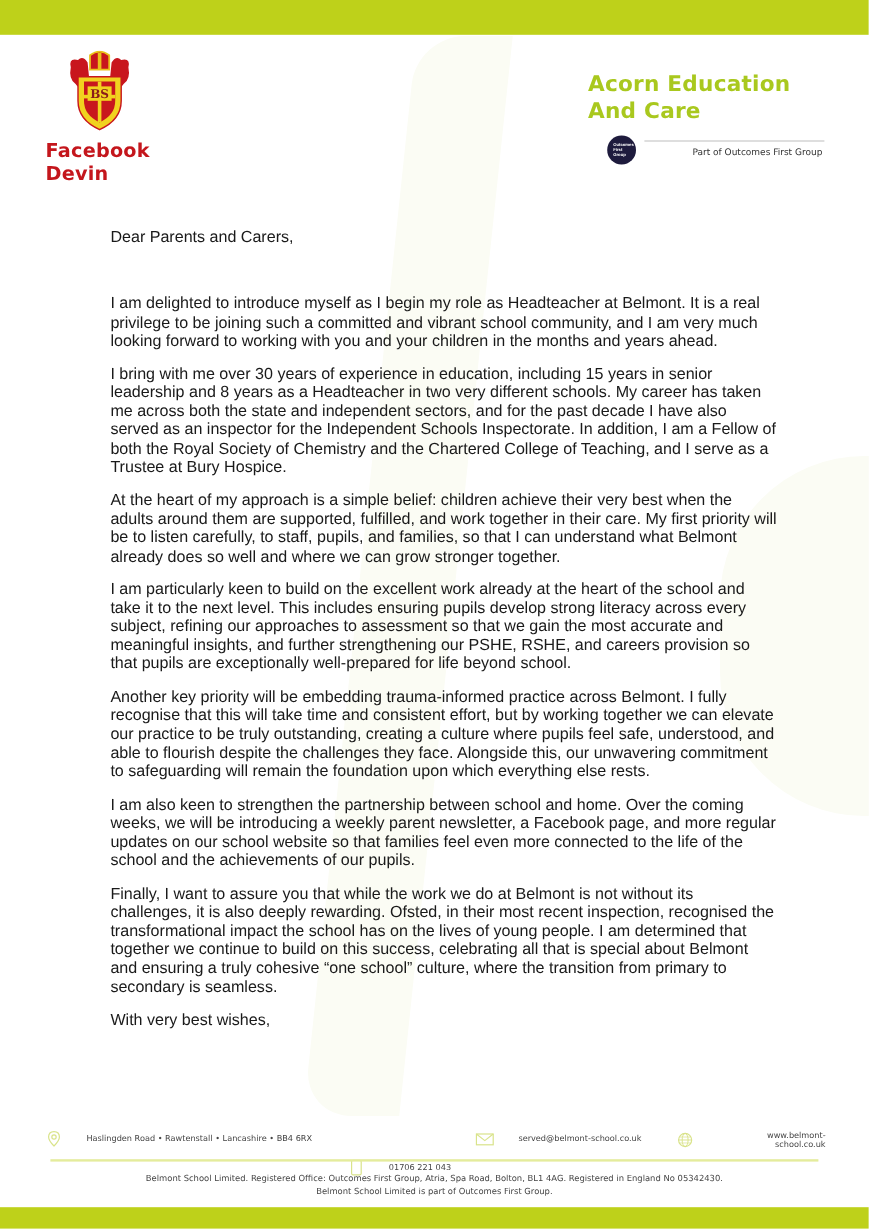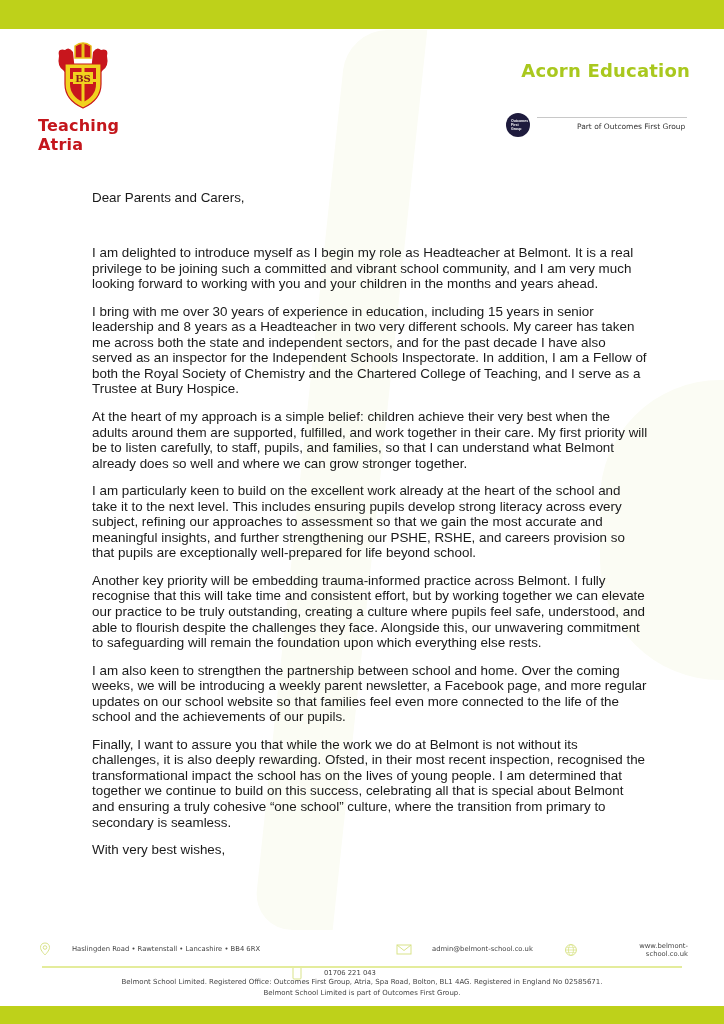--- a/index.html
+++ b/index.html
@@ -20,21 +20,21 @@
     background: #fbfcf4; border-radius: 120px 0 0 120px;
   }
   
   .school-logo { position: absolute; left: 38px; top: 42px; width: 90px; text-align: left; }
   .crest { width: 56px; height: 68px; margin: 0 auto; display: block; }
   .school-name {
     font-family: "DejaVu Sans", sans-serif; font-weight: bold; color: #c4161c;
     font-size: 16px; line-height: 19px; margin-top: 6px; letter-spacing: 0.2px;
   }
   
-  .acorn-logo { position: absolute; left: 490px; top: 60px; width: 200px; text-align: right; }
+  .acorn-logo { position: absolute; left: 490px; top: 60px; width: 200px; text-align: left; }
   .acorn-name {
     font-family: "DejaVu Sans", sans-serif; font-weight: bold; color: #a9c81e;
     font-size: 18px; line-height: 22px; letter-spacing: 0.2px;
   }
   .ofg-row { position: absolute; left: 506px; top: 113px; width: 180px; height: 26px; }
   .ofg-circle {
     position: absolute; left: 0; top: 0; width: 24px; height: 24px; border-radius: 50%;
     background: #1e1b3d; color: #fff; font-size: 3.5px; line-height: 4px;
     display: flex; align-items: center; justify-content: center; text-align: left; font-weight: bold;
   }
@@ -78,27 +78,28 @@
     <rect x="26.5" y="2" width="3" height="14" fill="#e9c21a"></rect>
 
     <path d="M10 22 L46 22 L46 42 Q46 58 28 66 Q10 58 10 42Z" fill="#f1d21f" stroke="#c8161d" stroke-width="1.2"></path>
     <path d="M15 26 L41 26 L41 42 Q41 54 28 60 Q15 54 15 42Z" fill="#c8161d"></path>
     <rect x="26.5" y="26" width="3" height="34" fill="#f1d21f"></rect>
     <rect x="15" y="37" width="26" height="3" fill="#f1d21f"></rect>
     <rect x="18" y="30" width="20" height="12" fill="#f1d21f"></rect>
     <text x="28" y="40" text-anchor="middle" font-family="DejaVu Serif, serif" font-size="10" font-weight="bold" fill="#8a1a1a">BS</text>
   </svg>
   <div class="school-name">
-    <div>Teaching</div>
-    <div>Atria</div>
+    <div>Facebook</div>
+    <div>Devin</div>
   </div>
 </div>
 
 <div class="acorn-logo">
   <div class="acorn-name">Acorn Education</div>
+  <div class="acorn-name">And Care</div>
 </div>
 <div class="ofg-row">
   <div class="ofg-circle">
     <span style="width:14px;">Outcomes First Group</span>
   </div>
   <div class="ofg-line"></div>
   <div class="ofg-text">Part of Outcomes First Group</div>
 </div>
 
 <div class="letter">
@@ -127,33 +128,33 @@
     <svg viewBox="0 0 14 14">
       <rect x="3" y="1" width="8" height="12" rx="1" fill="none" stroke="#d9e38a" stroke-width="1"></rect>
     </svg>
     <span class="fc-text">01706 221 043</span>
   </div>
   <div class="fc-item" style="left:358px;">
     <svg viewBox="0 0 16 14" style="width:16px;">
       <rect x="1" y="3" width="14" height="9" fill="none" stroke="#d9e38a" stroke-width="1"></rect>
       <path d="M1 3 L8 8.5 L15 3" fill="none" stroke="#d9e38a" stroke-width="1"></path>
     </svg>
-    <span class="fc-text">admin@belmont-school.co.uk</span>
+    <span class="fc-text">served@belmont-school.co.uk</span>
   </div>
   <div class="fc-item" style="left:526px;text-align:right;">
     <svg viewBox="0 0 14 14">
       <circle cx="7" cy="7" r="5.5" fill="none" stroke="#d9e38a" stroke-width="1"></circle>
       <ellipse cx="7" cy="7" rx="2.5" ry="5.5" fill="none" stroke="#d9e38a" stroke-width="0.8"></ellipse>
       <line x1="1.5" y1="7" x2="12.5" y2="7" stroke="#d9e38a" stroke-width="0.8"></line>
       <line x1="2.5" y1="4.5" x2="11.5" y2="4.5" stroke="#d9e38a" stroke-width="0.6"></line>
       <line x1="2.5" y1="9.5" x2="11.5" y2="9.5" stroke="#d9e38a" stroke-width="0.6"></line>
     </svg>
     <span class="fc-text">www.belmont-school.co.uk</span>
   </div>
 </div>
 <div class="footer-rule" style="top:966px;"></div>
 
 <div class="footer-legal">
-  <div>Belmont School Limited. Registered Office: Outcomes First Group, Atria, Spa Road, Bolton, BL1 4AG. Registered in England No 02585671.</div>
+  <div>Belmont School Limited. Registered Office: Outcomes First Group, Atria, Spa Road, Bolton, BL1 4AG. Registered in England No 05342430.</div>
   <div>Belmont School Limited is part of Outcomes First Group.</div>
 </div>
 
 <div class="bottom-bar"></div>
 
 </body></html>

